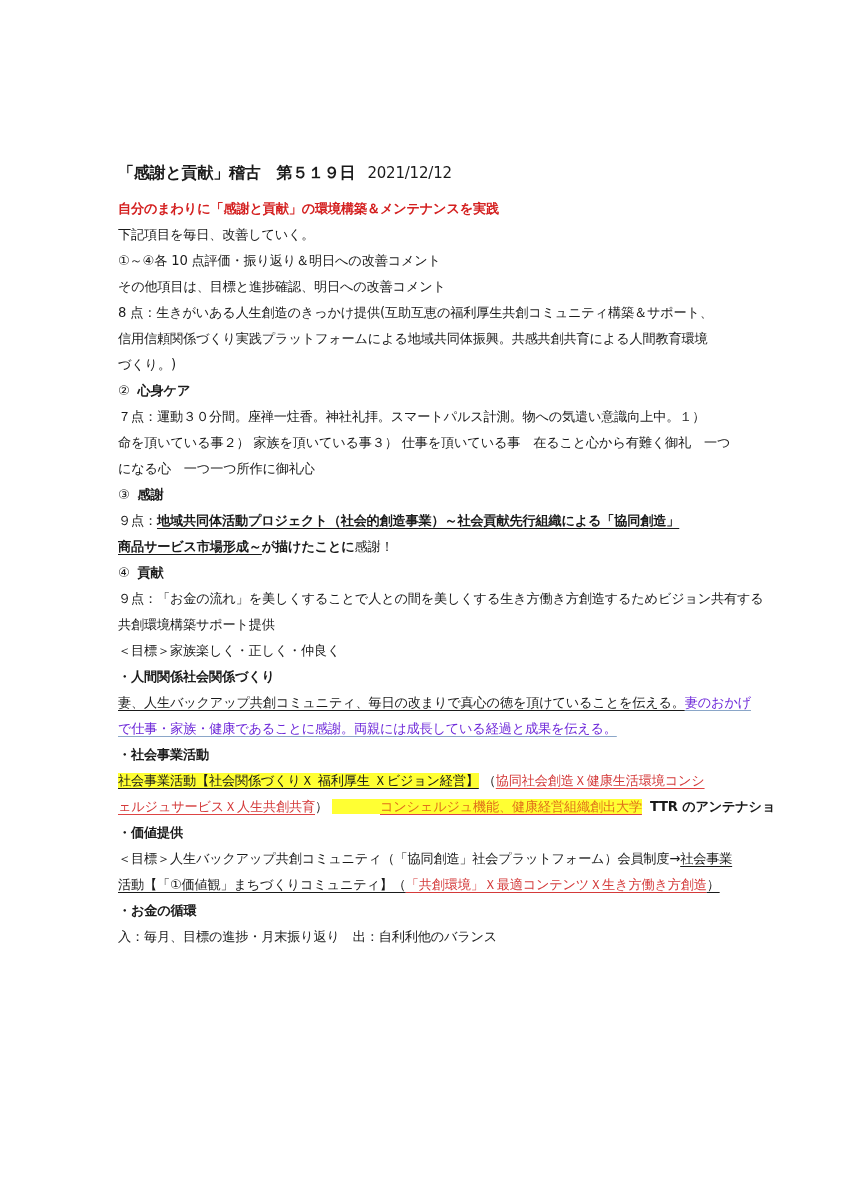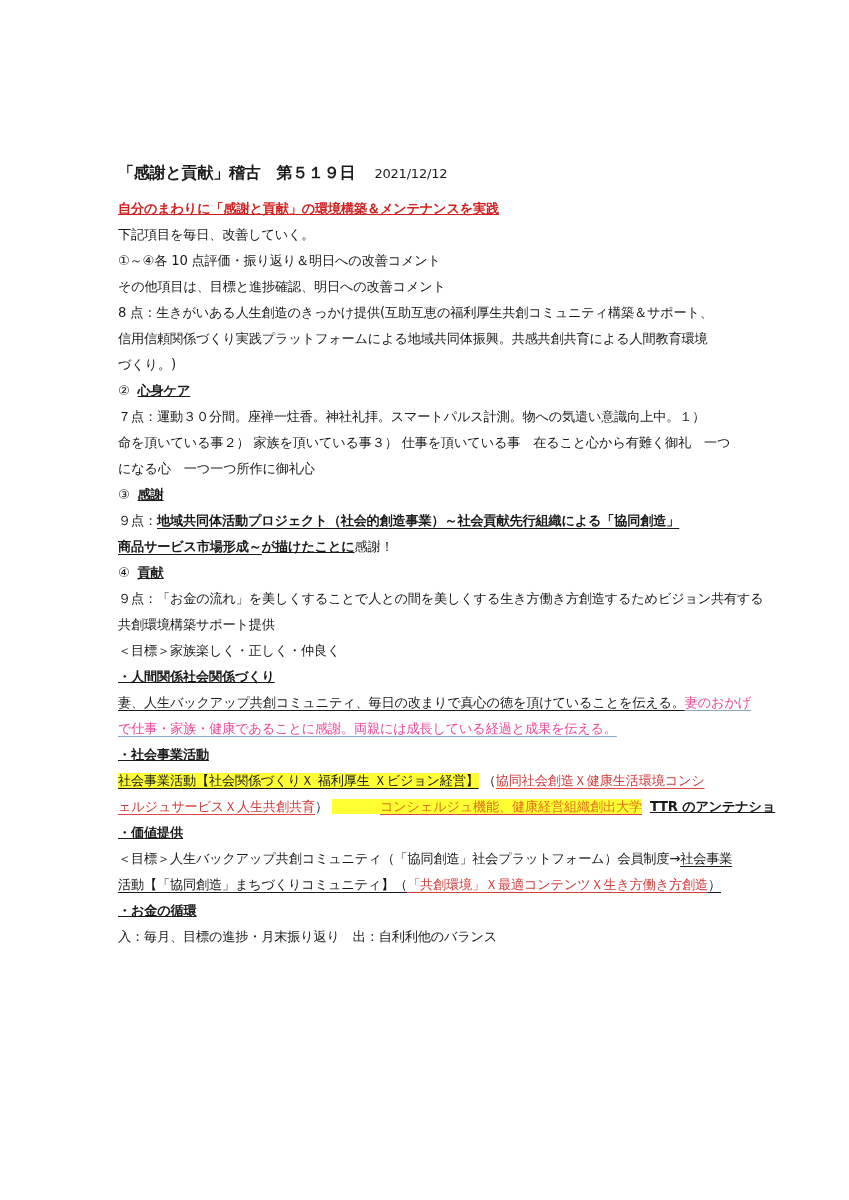--- a/index.html
+++ b/index.html
@@ -1,25 +1,25 @@
 <!DOCTYPE html>
 <html><head>
 <meta charset="utf-8">
 <style>
   html, body { margin: 0; padding: 0; background: #ffffff; }
   body { width: 849px; height: 1200px; position: relative; overflow: hidden;
          font-family: "DejaVu Sans", "Liberation Sans", sans-serif; color: #1a1a1a; }
   .page { position: absolute; left: 118px; top: 158px; width: 630px; }
   .line { font-size: 13.2px; line-height: 26px; height: 26px; white-space: nowrap; letter-spacing: -0.2px; }
   .title { font-size: 16px; font-weight: bold; height: 30px; line-height: 30px; }
-  .title .date { font-size: 13px; font-weight: normal; margin-left: 19px; }
-  .b { font-weight: bold; text-decoration: underline; }
+  .title .date { font-size: 15px; font-weight: normal; margin-left: 12px; }
+  .b { font-weight: bold; }
   .red { color: #d42020; }
   .redt { color: #d43a3a; }
-  .blue { color: #ec4899; }
+  .blue { color: #6d28d9; }
   .u { text-decoration: underline; text-underline-offset: 3px; }
   .ured { text-decoration: underline; text-decoration-color: #d44; text-underline-offset: 3px; }
   .ublue { text-decoration: underline; text-decoration-color: #8aa6c8; text-underline-offset: 3px; }
   .hl { background: #ffff33; }
   .orange { color: #e0701a; padding-left: 48px; }
   .gap-top { margin-top: 8px; }
 </style>
 </head>
 <body>
 
@@ -78,19 +78,19 @@
   <div class="line">
     <span class="redt ured">ェルジュサービスＸ人生共創共育</span><span>）</span>
     <span class="hl orange ured">コンシェルジュ機能、健康経営組織創出大学</span>&nbsp;&nbsp;<span class="b">TTR のアンテナショ</span>
   </div>
 
   <div class="line b">・価値提供</div>
   <div class="line">
     <span>＜目標＞人生バックアップ共創コミュニティ（「協同創造」社会プラットフォーム）会員制度→</span><span class="u">社会事業</span>
   </div>
   <div class="line">
-    <span class="u">活動【「協同創造」まちづくりコミュニティ】（</span><span class="redt u">「共創環境」Ｘ最適コンテンツＸ生き方働き方創造</span><span class="u">）</span>
+    <span class="u">活動【「①価値観」まちづくりコミュニティ】（</span><span class="redt u">「共創環境」Ｘ最適コンテンツＸ生き方働き方創造</span><span class="u">）</span>
   </div>
 
   <div class="line b">・お金の循環</div>
   <div class="line">入：毎月、目標の進捗・月末振り返り　出：自利利他のバランス</div>
 
 </div>
 
 </body></html>

